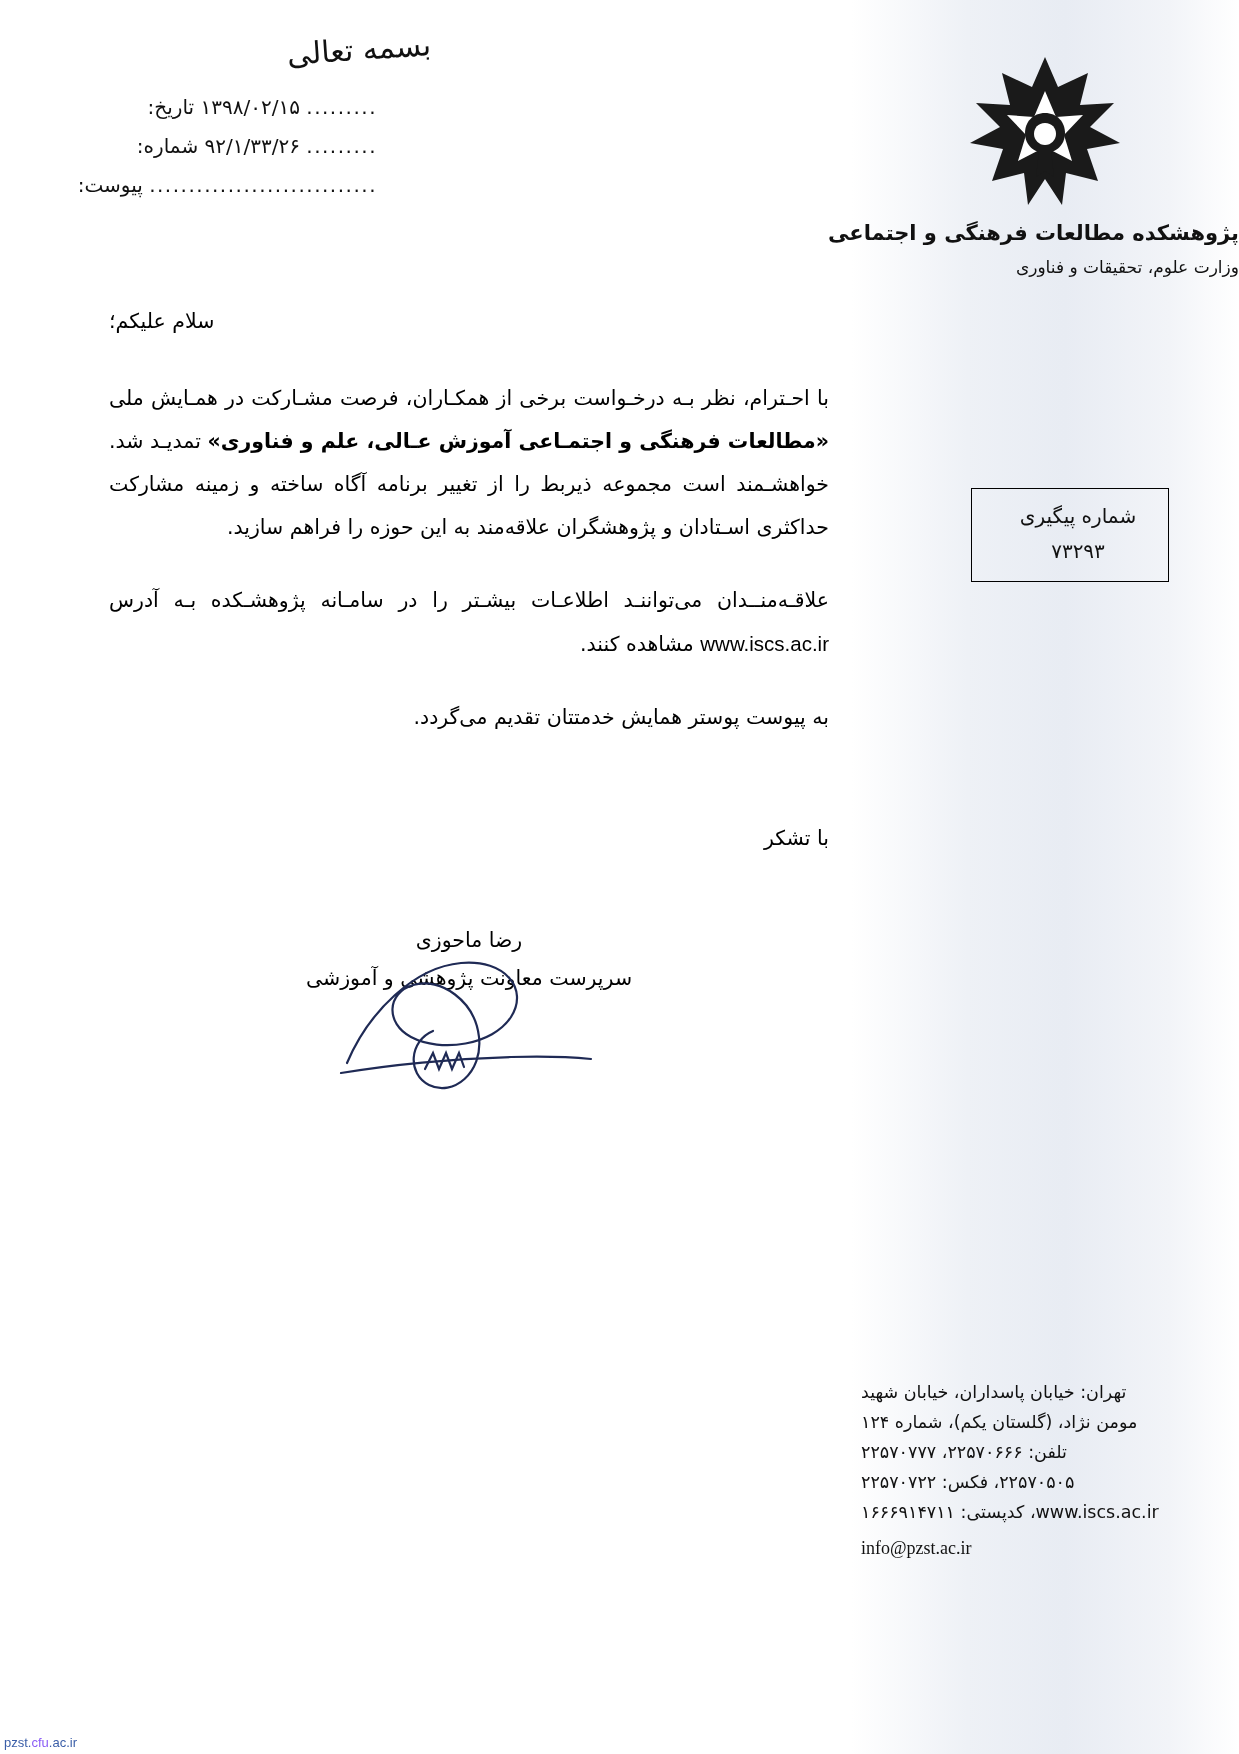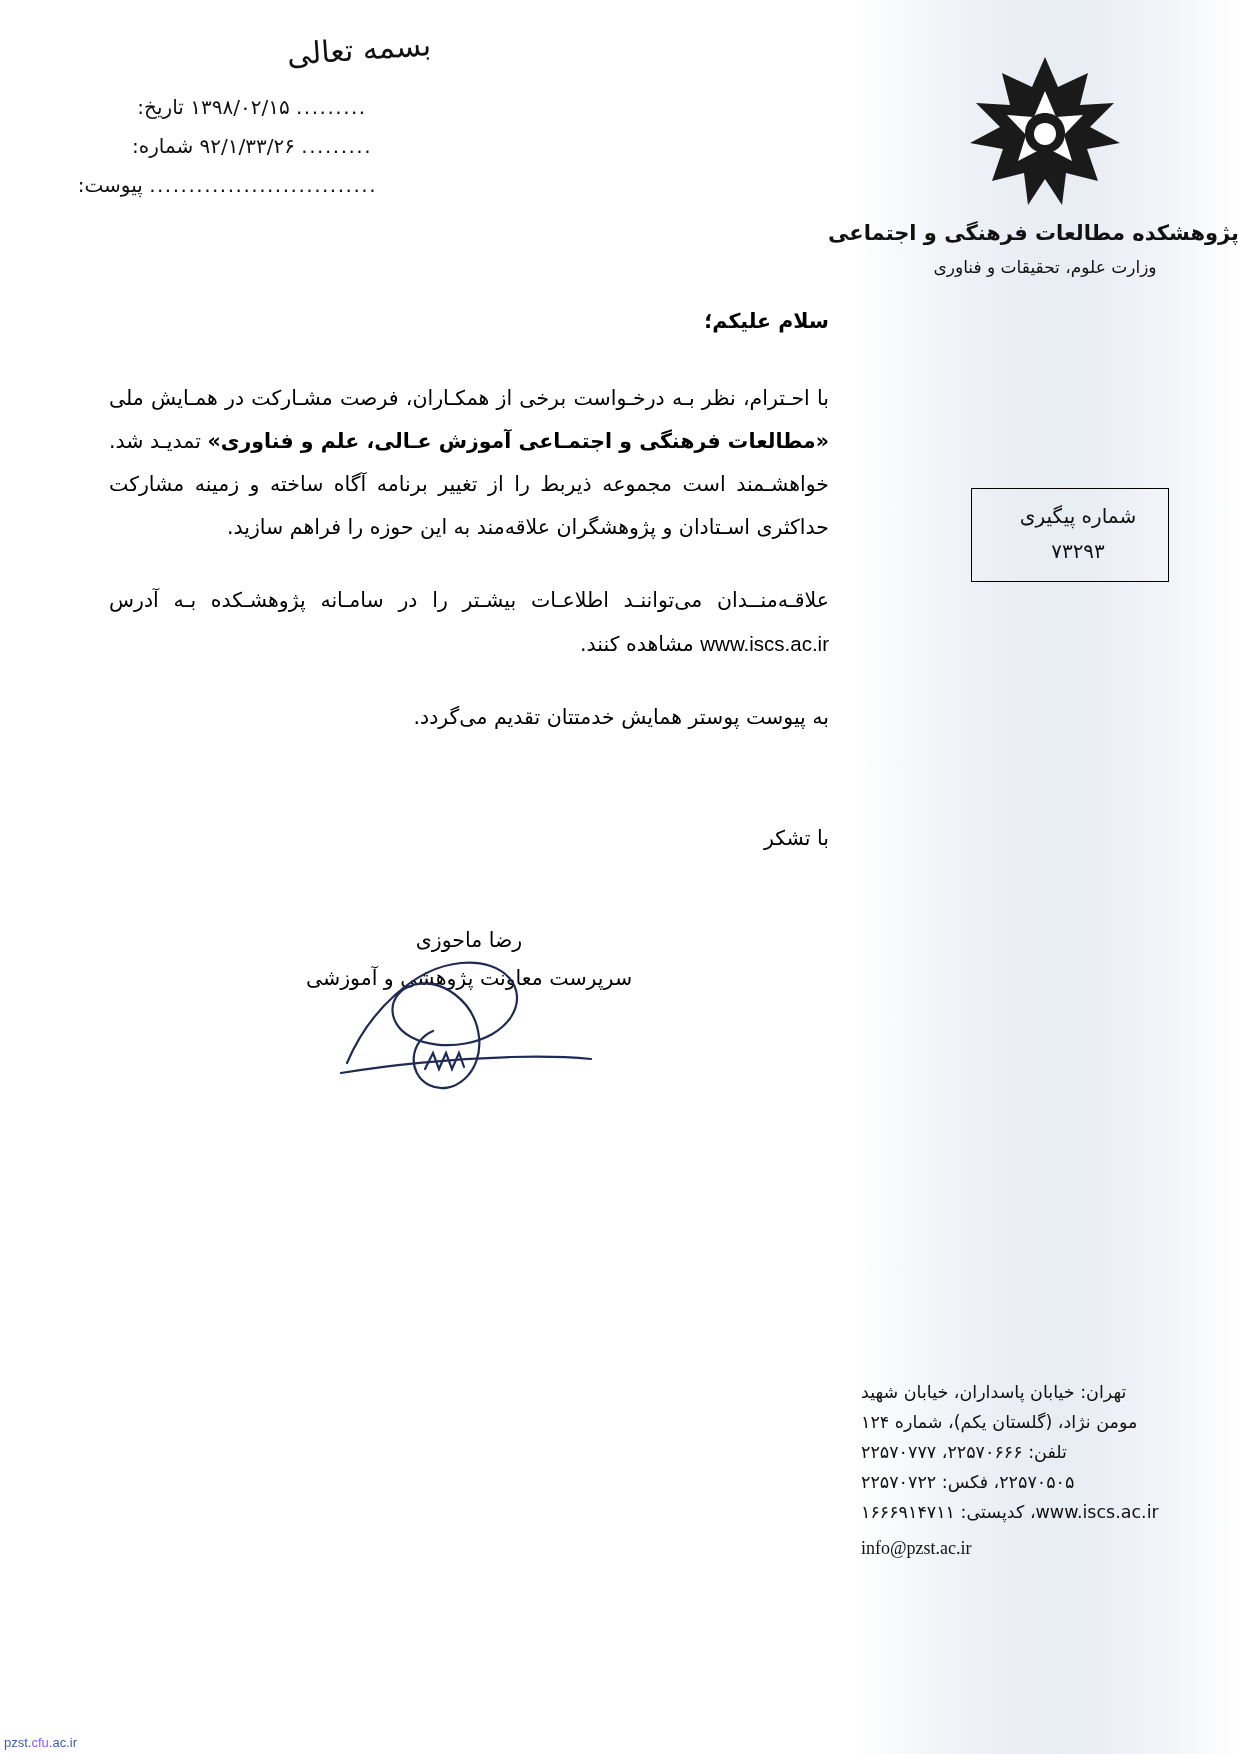--- a/index.html
+++ b/index.html
@@ -32,21 +32,21 @@
     width: 1px;
     background: #ffffff;
   }
 
   
   .logo-block {
     position: absolute;
     top: 55px;
     right: 0;
     width: 388px;
-    text-align: center;
+    text-align: right;
   }
   .logo-mark {
     width: 150px;
     height: 150px;
     margin: 0 auto 10px auto;
     position: relative;
   }
   .org-name {
     font-size: 21px;
     line-height: 1.75;
@@ -61,21 +61,21 @@
     color: #111;
     white-space: nowrap;
   }
 
   
   .meta {
     position: absolute;
     top: 88px;
     right: 862px;
     width: 250px;
-    text-align: center;
+    text-align: right;
     direction: rtl;
   }
   .meta-row {
     font-size: 20px;
     line-height: 1.95;
     white-space: nowrap;
     color: #111;
     letter-spacing: 0.5px;
   }
   .meta-label { font-weight: 400; }
@@ -111,24 +111,23 @@
     color: #000;
   }
   .addressee {
     font-weight: bold;
     font-size: 21px;
     line-height: 1.9;
     margin-bottom: 42px;
     text-align: right;
   }
   .salaam {
-    text-align: right;
+    text-align: left;
     margin-bottom: 34px;
     font-size: 20.5px;
-    font-weight: bold;
   }
   .para {
     margin-bottom: 30px;
     text-align: justify;
     text-justify: inter-word;
   }
   .para b { font-weight: bold; }
   .latin {
     direction: ltr;
     unicode-bidi: embed;

